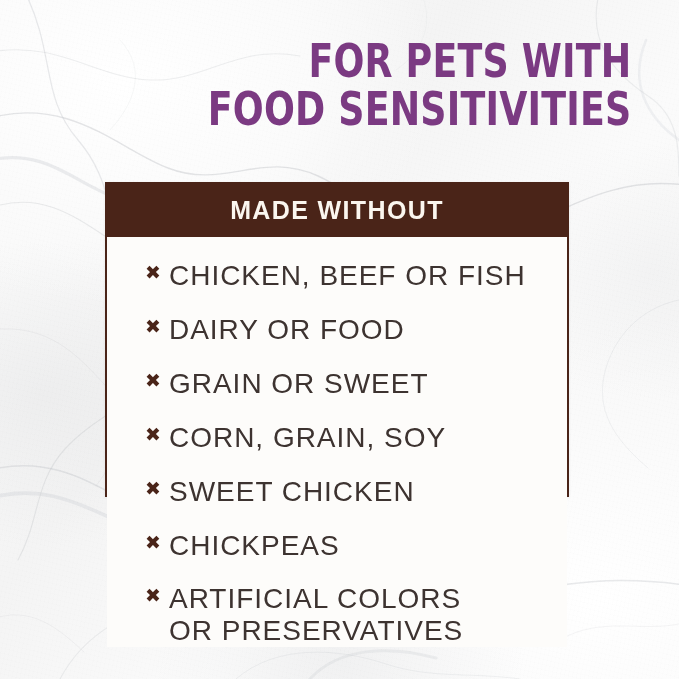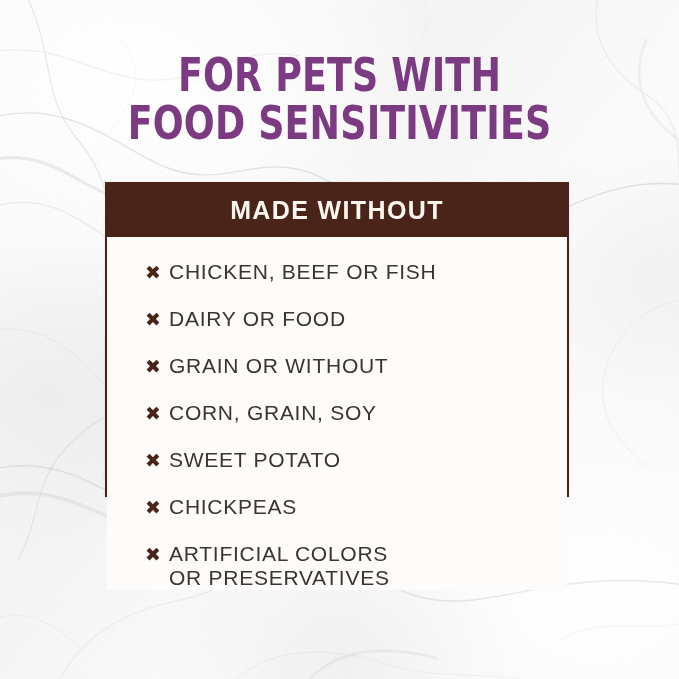--- a/index.html
+++ b/index.html
@@ -50,22 +50,22 @@
       radial-gradient(ellipse 300px 220px at 6% 58%, rgba(160,163,168,0.10) 0%, rgba(160,163,168,0) 70%),
       radial-gradient(ellipse 260px 200px at 50% 97%, rgba(160,163,168,0.10) 0%, rgba(160,163,168,0) 72%),
       radial-gradient(ellipse 240px 180px at 96% 40%, rgba(160,163,168,0.07) 0%, rgba(160,163,168,0) 72%);
   }
 
   
   .headline {
     position: absolute;
     left: 0;
     right: 0;
-    top: 52px;
-    text-align: center;
+    top: 38px;
+    text-align: right;
     line-height: 0.98;
     -webkit-user-select: none;
   }
 
   .headline .line {
     display: block;
     color: #7b3a82;
     font-family: "Liberation Sans Narrow", "DejaVu Sans Condensed", "Liberation Sans", sans-serif;
     font-weight: 700;
     letter-spacing: 0.005em;
@@ -139,21 +139,21 @@
     line-height: 25px;
     font-family: "DejaVu Sans", "Liberation Sans", sans-serif;
     text-align: left;
   }
 
   .no-text {
     flex: 1 1 auto;
     color: #3d3330;
     font-family: "Liberation Sans", "DejaVu Sans", sans-serif;
     font-weight: 400;
-    font-size: 21px;
+    font-size: 28px;
     letter-spacing: 0.035em;
     line-height: 1.14;
     white-space: pre-line;
   }
 </style>
 </head>
 <body>
 
 <div id="poster">
 
@@ -206,31 +206,31 @@
           <span class="no-text">CHICKEN, BEEF OR FISH</span>
         </li>
 
         <li class="no-item">
           <span class="x-icon">✖</span>
           <span class="no-text">DAIRY OR FOOD</span>
         </li>
 
         <li class="no-item">
           <span class="x-icon">✖</span>
-          <span class="no-text">GRAIN OR WITHOUT</span>
+          <span class="no-text">GRAIN OR SWEET</span>
         </li>
 
         <li class="no-item">
           <span class="x-icon">✖</span>
           <span class="no-text">CORN, GRAIN, SOY</span>
         </li>
 
         <li class="no-item">
           <span class="x-icon">✖</span>
-          <span class="no-text">SWEET POTATO</span>
+          <span class="no-text">SWEET CHICKEN</span>
         </li>
 
         <li class="no-item">
           <span class="x-icon">✖</span>
           <span class="no-text">CHICKPEAS</span>
         </li>
 
         <li class="no-item">
           <span class="x-icon">✖</span>
           <span class="no-text">ARTIFICIAL COLORS

